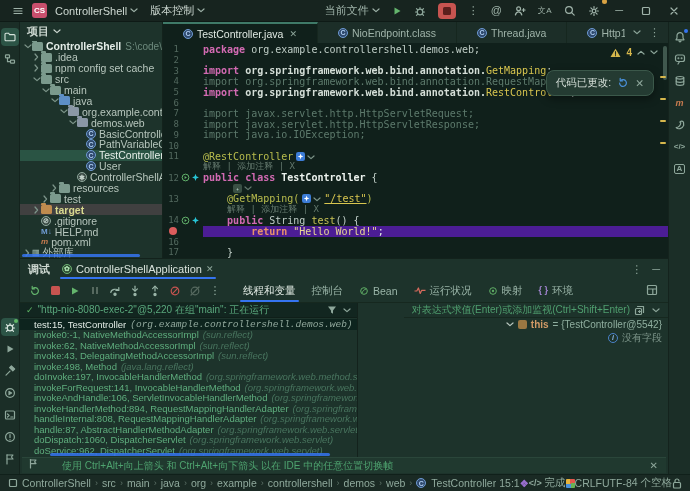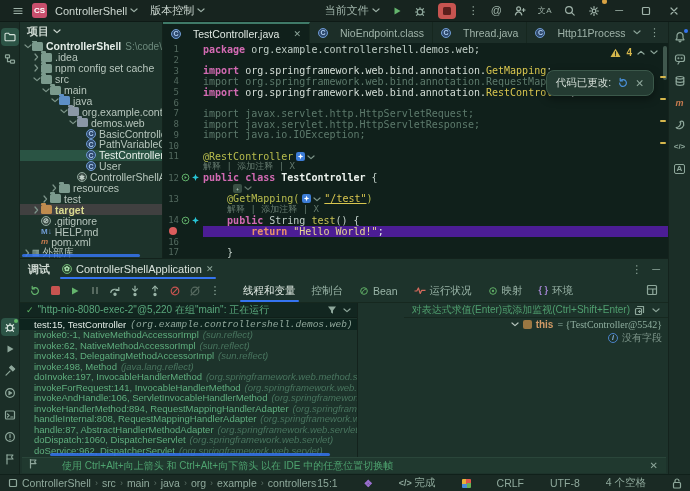--- a/index.html
+++ b/index.html
@@ -53,33 +53,33 @@
   .circ{width:10px;height:10px;border-radius:50%;background:#2f4a6e;border:1px solid #6f9bd2;color:#aecdf2;
         font-size:7px;font-weight:700;display:inline-flex;align-items:center;justify-content:center;flex:none;}
   .circ.green{background:#2e4d33;border-color:#6fb375;color:#a9e0ae;}
   .circ.gray{background:#3a4a44;border-color:#8ea79b;color:#c3d2ca;}
   .mini-ic{font-size:8px;font-weight:700;flex:none;}
   #tree-hscroll{position:absolute;left:2px;bottom:1px;width:118px;height:3px;border-radius:2px;background:#3574f0;opacity:.85;}
   
   #editorcol{flex:1;display:flex;flex-direction:column;min-width:0;}
   #tabbar{height:22px;background:#1c2e28;display:flex;align-items:stretch;border-bottom:1px solid #10201b;}
   #tabs{display:flex;min-width:0;overflow:hidden;}
-  .etab{display:flex;align-items:center;gap:12px;padding:0 8px;color:#9fb3a9;font-size:10.5px;white-space:nowrap;border-right:1px solid #16271f;}
+  .etab{display:flex;align-items:center;gap:4px;padding:0 20px;color:#9fb3a9;font-size:10.5px;white-space:nowrap;border-right:1px solid #16271f;}
   .etab.active{background:#10201b;color:#dfe8e2;border-top:2px solid #3f7a68;}
   .etab .close{color:#8ea79b;font-size:9px;margin-left:2px;}
   #tab-actions{margin-left:auto;display:flex;align-items:center;gap:8px;padding:0 8px;color:#8ea79b;}
   #editor{flex:1;background:#10201b;position:relative;overflow:hidden;font-family:"DejaVu Sans Mono","Liberation Mono",monospace;font-size:10px;}
   .crow{display:flex;height:10.7px;align-items:center;}
   .gutter{width:40px;min-width:40px;display:flex;align-items:center;height:100%;padding-right:3px;}
   .lnum{width:16px;text-align:right;color:#53695f;font-size:9px;flex:none;}
   .gicons{width:21px;display:flex;gap:1px;justify-content:flex-end;align-items:center;flex:none;}
   .codebody{flex:1;white-space:pre;display:flex;align-items:center;min-width:0;}
   .crow.exec .codebody{background:#4c1d95;color:#dfe7ff;}
   .bpdot{width:8px;height:8px;border-radius:50%;background:#db5c5c;flex:none;margin-left:6px;}
-  .kw{color:#d26ab2;font-weight:600}.pln{color:#bfcdc6}.pkgb{color:#d4ded7;font-weight:400}
+  .kw{color:#d26ab2;font-weight:600}.pln{color:#bfcdc6}.pkgb{color:#d4ded7;font-weight:700}
   .cls{color:#d9c64f}.dim{color:#5d7a6c}.ann{color:#b9bd4d}
   .deftype{color:#ecf2ee;font-weight:600}.mth{color:#c9c356}
   .lnk{color:#d9c64f;text-decoration:underline}
   .ret{color:#e8926b;font-weight:600}.str2{color:#ead995}.pln2{color:#e6ede9}
   .hintrow{color:#64796e;font-size:9px;}
   .chip{display:inline-flex;align-items:center;gap:2px;margin:0 3px;}
   .chip .cv{color:#7d958a;}
   .graychip{width:9px;height:9px;border-radius:2px;background:#3a5045;display:inline-flex;align-items:center;justify-content:center;color:#9ab5a8;font-size:6px;}
   
   #inspect-widget{position:absolute;top:3px;right:10px;display:flex;align-items:center;gap:5px;color:#8ea79b;font-family:"Liberation Sans",sans-serif;font-size:10px;}
@@ -114,35 +114,35 @@
   .frow{height:10.5px;display:flex;align-items:center;padding:0 4px 0 14px;white-space:nowrap;font-size:9.5px;color:#5fae7e;overflow:hidden;}
   .frow .fpkg{font-style:italic;color:#48745e;margin-left:4px;}
   .frow.sel{background:#0d241e;color:#e2ece6;}
   .frow.sel .fpkg{color:#93aa9e;font-family:Liberation Mono, monospace;}
   #frames-hscroll{position:absolute;left:30px;bottom:1px;width:280px;height:3px;border-radius:2px;background:#3574f0;opacity:.85;}
   #vars-pane{flex:1;display:flex;flex-direction:column;min-width:0;align-items:flex-end;}
   #watch-row{height:15px;display:flex;align-items:center;gap:4px;padding:0 8px;color:#4f9e6e;font-size:10px;border-bottom:1px solid #16281f;white-space:nowrap;}
   #watch-row .w-icons{margin-left:auto;display:flex;gap:7px;color:#8ea79b;}
   .vrow{height:13px;display:flex;align-items:center;gap:4px;padding:0 6px;font-size:10px;white-space:nowrap;}
   .vname{color:#d19a66;font-weight:600;}
-  .vval{color:#8fae9f;font-family:Liberation Serif, serif;}
+  .vval{color:#8fae9f;}
   .vinfo{color:#7d958a;}
   .sqico{width:9px;height:9px;border-radius:2px;background:#9a7742;flex:none;}
   .infoc{width:10px;height:10px;border-radius:50%;border:1px solid #4a82c9;color:#8db7ea;font-size:7px;font-style:italic;font-weight:700;
          display:inline-flex;align-items:center;justify-content:center;flex:none;}
   #debug-hint{height:16px;margin:0 2px 1px 2px;background:#20392f;border-top:1px solid #2a463a;display:flex;align-items:center;gap:8px;
               padding:0 8px 0 40px;color:#4ea36f;font-size:10px;position:relative;}
   #debug-hint .hx{margin-left:auto;color:#8ea79b;}
   #debug-flag{position:absolute;left:8px;bottom:3px;color:#8ea79b;}
   
   #statusbar{height:17px;background:#1a2a24;border-top:1px solid #10201a;display:flex;align-items:center;
              padding:0 8px;font-size:10.5px;color:#8fa99c;}
   #crumbs{display:flex;align-items:center;gap:4px;white-space:nowrap;overflow:hidden;}
   .crumb-sep{color:#5d7268;font-size:9px;}
-  #status-right{margin-left:auto;display:flex;align-items:center;gap:26px;white-space:nowrap;}
+  #status-right{margin-left:auto;display:flex;align-items:center;gap:0;white-space:nowrap;}
   .sq4{display:inline-block;width:9px;height:9px;flex:none;
        background:conic-gradient(#e2574c 0 25%,#67b254 0 50%,#4a90d9 0 75%,#e8b339 0);border-radius:1px;}
   .pluginp{color:#9a6fd0;font-weight:700;}
 </style>
 </head>
 <body>
 
 <div id="app">
 
   <div id="titlebar">

